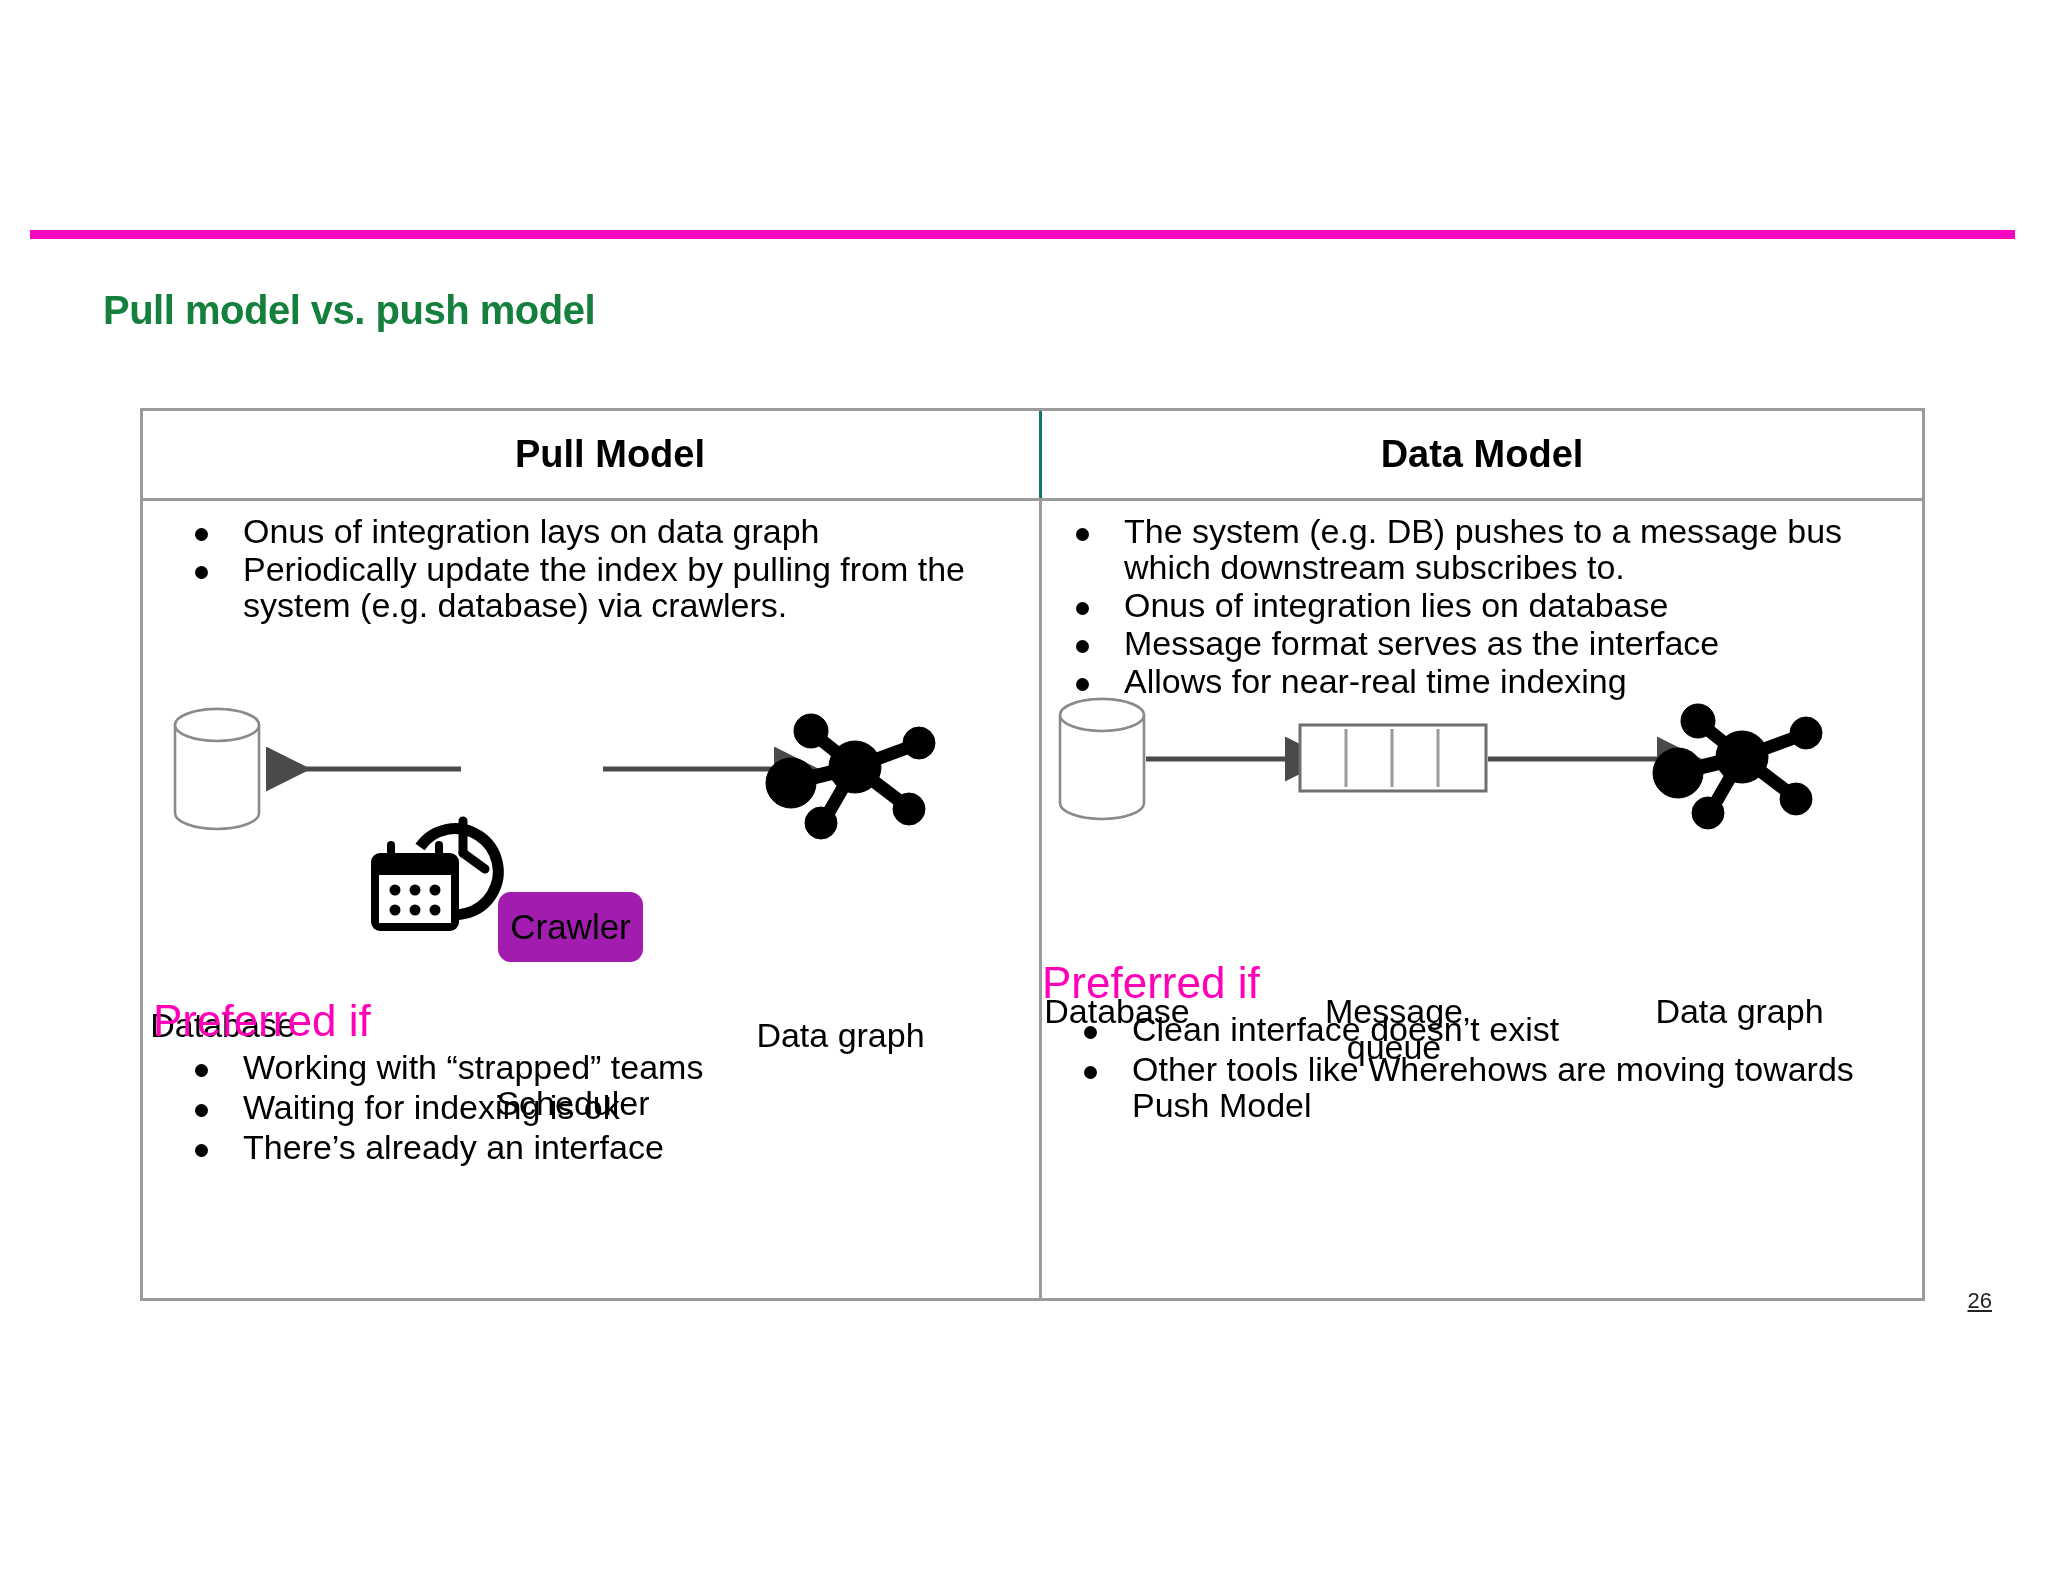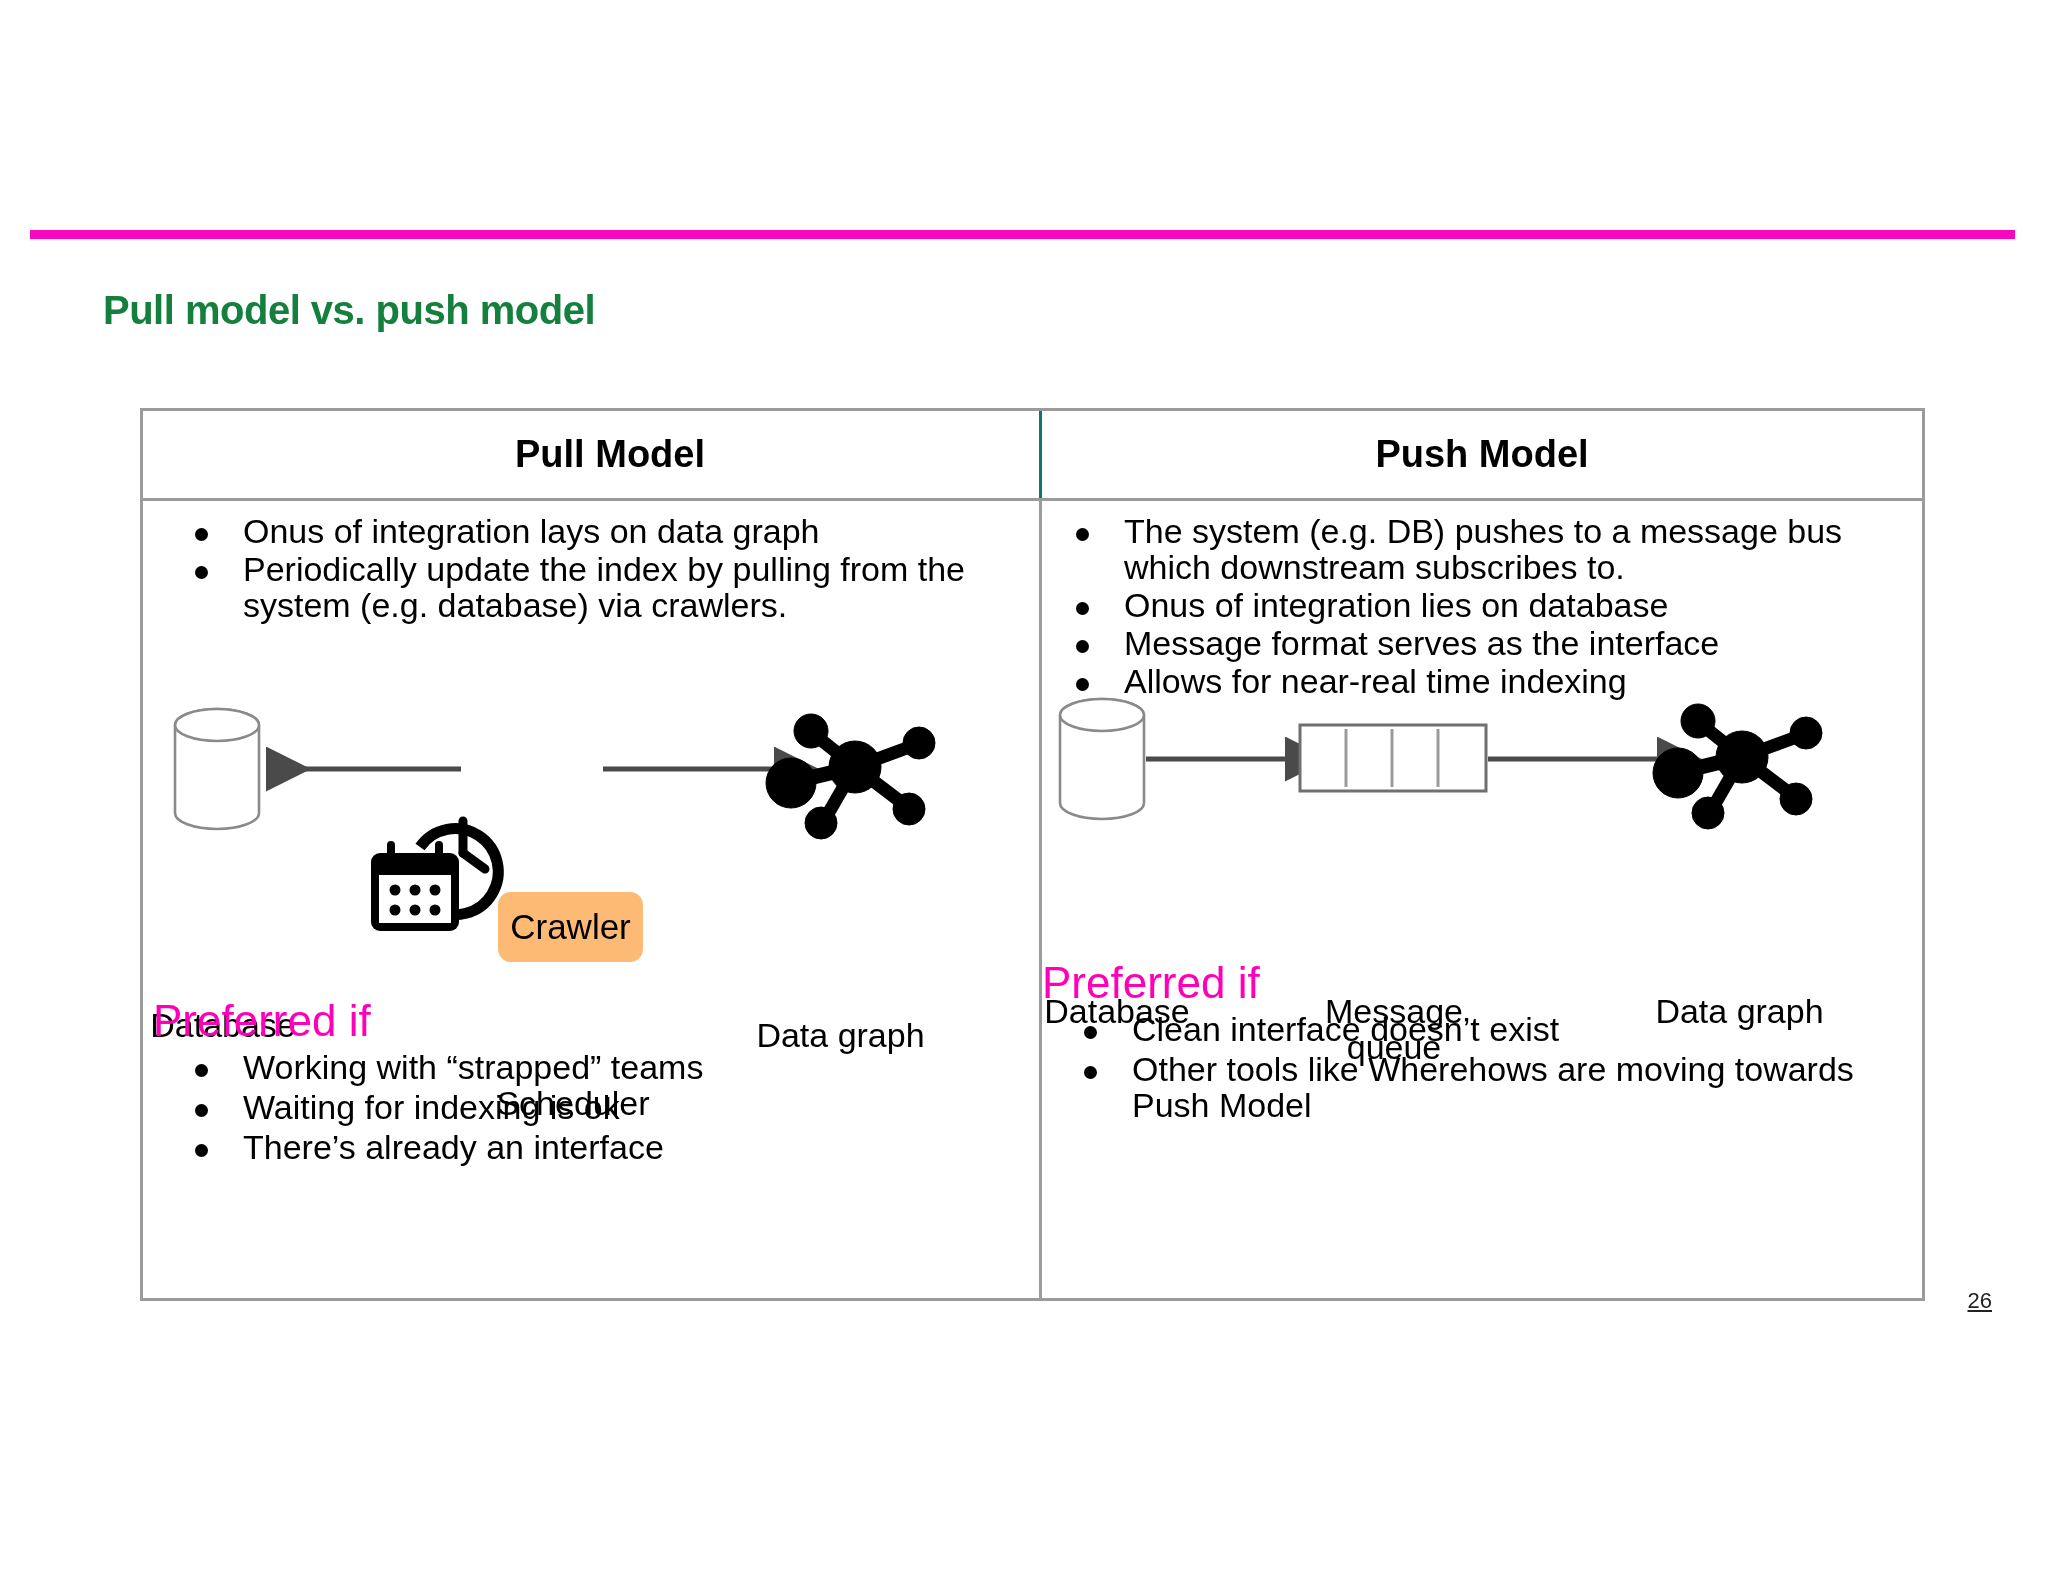--- a/index.html
+++ b/index.html
@@ -139,21 +139,21 @@
     font-size: 34px;
     color: #000;
     text-align: center;
     line-height: 1.06;
     white-space: nowrap;
   }
   .dg-label.wrap { white-space: normal; }
 
   .crawler-box {
     position: absolute;
-    background: #fdba74;
+    background: #a21caf;
     border-radius: 13px;
     display: flex;
     align-items: center;
     justify-content: center;
     font-size: 35px;
     color: #000;
   }
 
   .page-number {
     position: absolute;
@@ -168,21 +168,21 @@
 <body>
 
 <div class="accent-rule"></div>
 
 <div class="slide-title">Pull model vs. push model</div>
 
 <div class="table">
 
   <div class="table-head">
     <div class="head-cell left">Pull Model</div>
-    <div class="head-cell right">Push Model</div>
+    <div class="head-cell right">Data Model</div>
   </div>
 
   <div class="table-body">
 
     <div class="body-cell left">
 
       <ul class="bullets top-bullets-left">
         <li>Onus of integration lays on data graph</li>
         <li>Periodically update the index by pulling from the system (e.g. database) via crawlers.</li>
       </ul>

